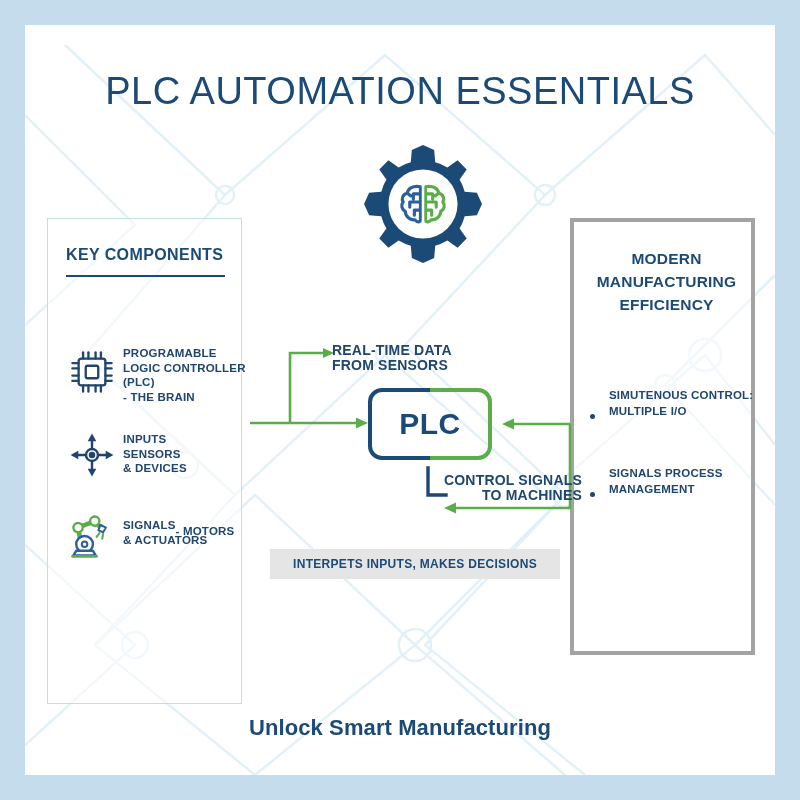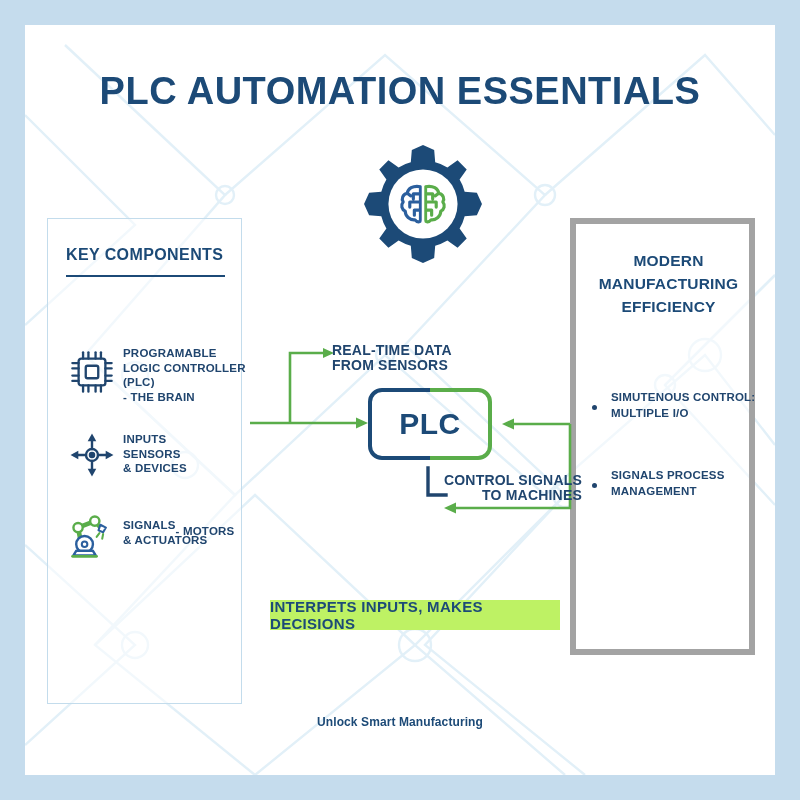--- a/index.html
+++ b/index.html
@@ -30,21 +30,21 @@
   }
 
   
   .title {
     position: absolute;
     left: 0;
     top: 45px;
     width: 750px;
     text-align: center;
     font-size: 38px;
-    font-weight: bold;
+    font-weight: normal;
     letter-spacing: 0.5px;
     color: #1c4a77;
   }
 
   
   .gear-wrap {
     position: absolute;
     left: 337px;
     top: 118px;
     width: 122px;
@@ -120,21 +120,21 @@
     top: 6px;
   }
 
   
   .panel-right {
     position: absolute;
     left: 545px;
     top: 193px;
     width: 185px;
     height: 437px;
-    border: 6px solid #a3a3a3;
+    border: 4px solid #a3a3a3;
     background: rgba(255,255,255,0.55);
   }
   .panel-right-title {
     position: absolute;
     left: 0;
     top: 25px;
     width: 185px;
     text-align: center;
     font-size: 15.5px;
     font-weight: bold;
@@ -145,21 +145,21 @@
   }
   .bullets {
     position: absolute;
     left: 0;
     top: 165px;
     width: 185px;
   }
   .bullet {
     position: relative;
     display: flex;
-    align-items: center;
+    align-items: flex-end;
     padding-left: 16px;
     margin-bottom: 46px;
   }
   .bullet-dot {
     flex: 0 0 auto;
     width: 5px;
     height: 5px;
     border-radius: 50%;
     background: #20456e;
     margin-top: 5px;
@@ -212,41 +212,41 @@
     color: #20456e;
     white-space: pre-line;
   }
   .label-realtime { left: 82px; top: 38px; }
   .label-control  { left: 192px; top: 168px; text-align: right; width: 140px; }
 
   
   .banner {
     position: absolute;
     left: 245px;
-    top: 575px;
+    top: 524px;
     width: 290px;
     height: 30px;
-    background: #bef264;
+    background: #e5e5e5;
     display: flex;
     align-items: center;
     justify-content: center;
-    font-size: 15px;
+    font-size: 12px;
     font-weight: bold;
     letter-spacing: 0.3px;
     color: #1c4a77;
   }
 
   
   .footer {
     position: absolute;
     left: 0;
     top: 690px;
     width: 750px;
     text-align: center;
-    font-size: 12px;
+    font-size: 22px;
     font-weight: bold;
     letter-spacing: 0.1px;
     color: #1c4a77;
   }
 </style>
 </head>
 <body>
 
 <div class="poster">
 

